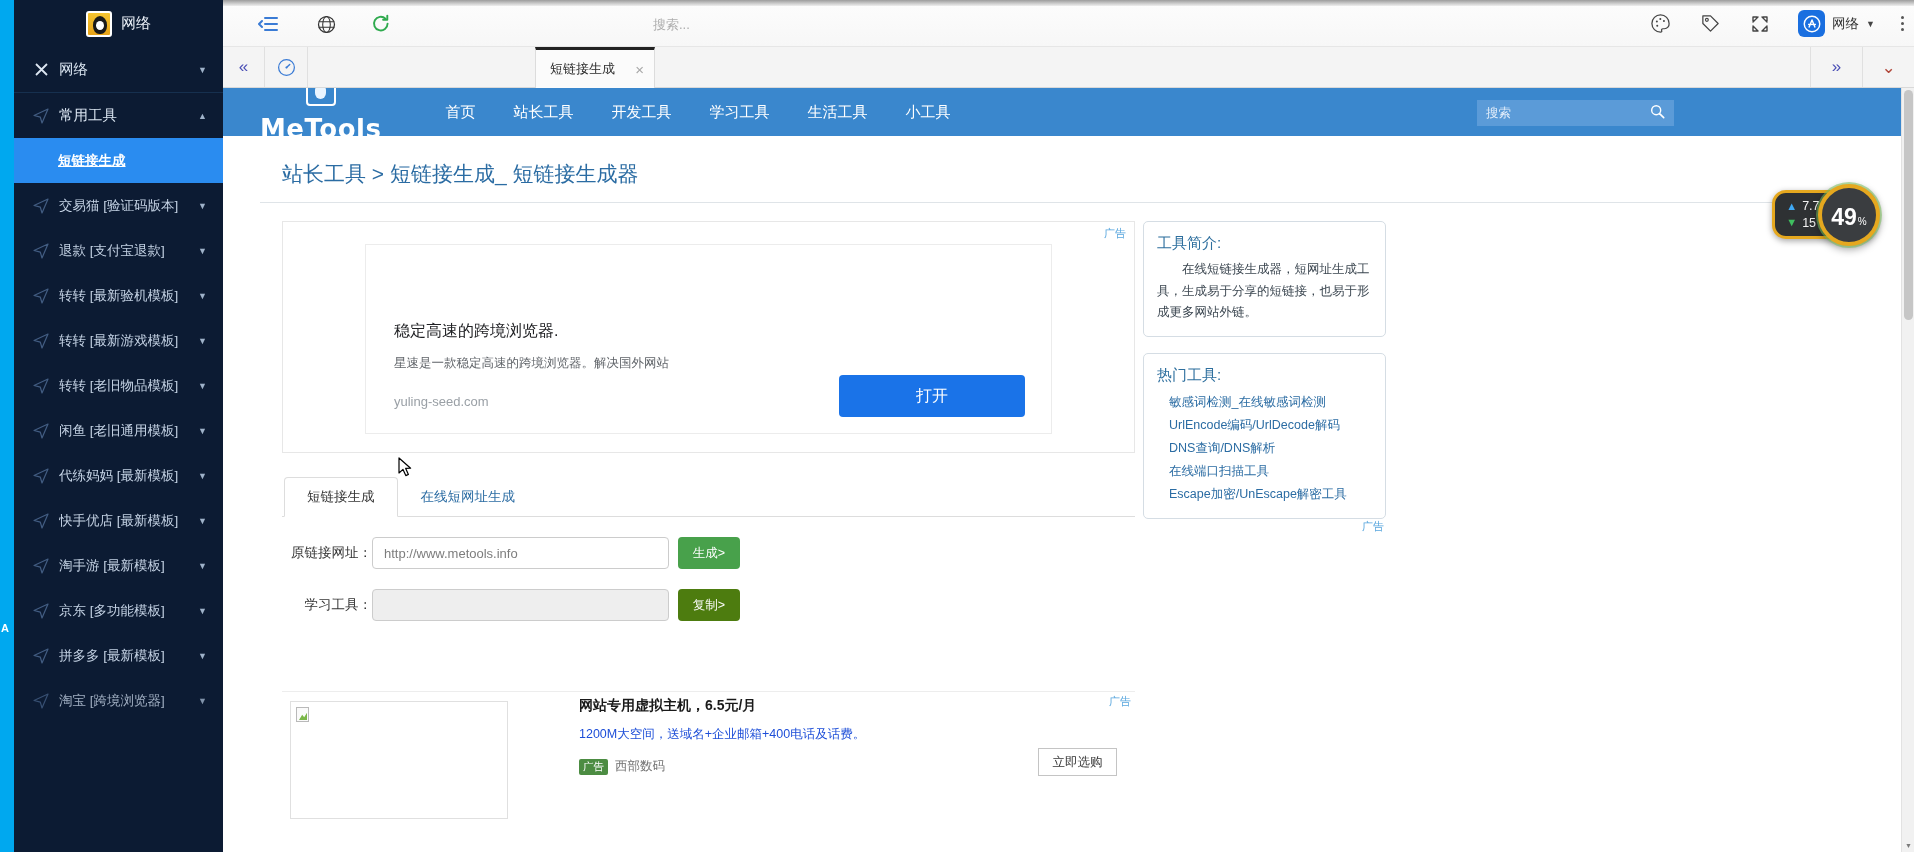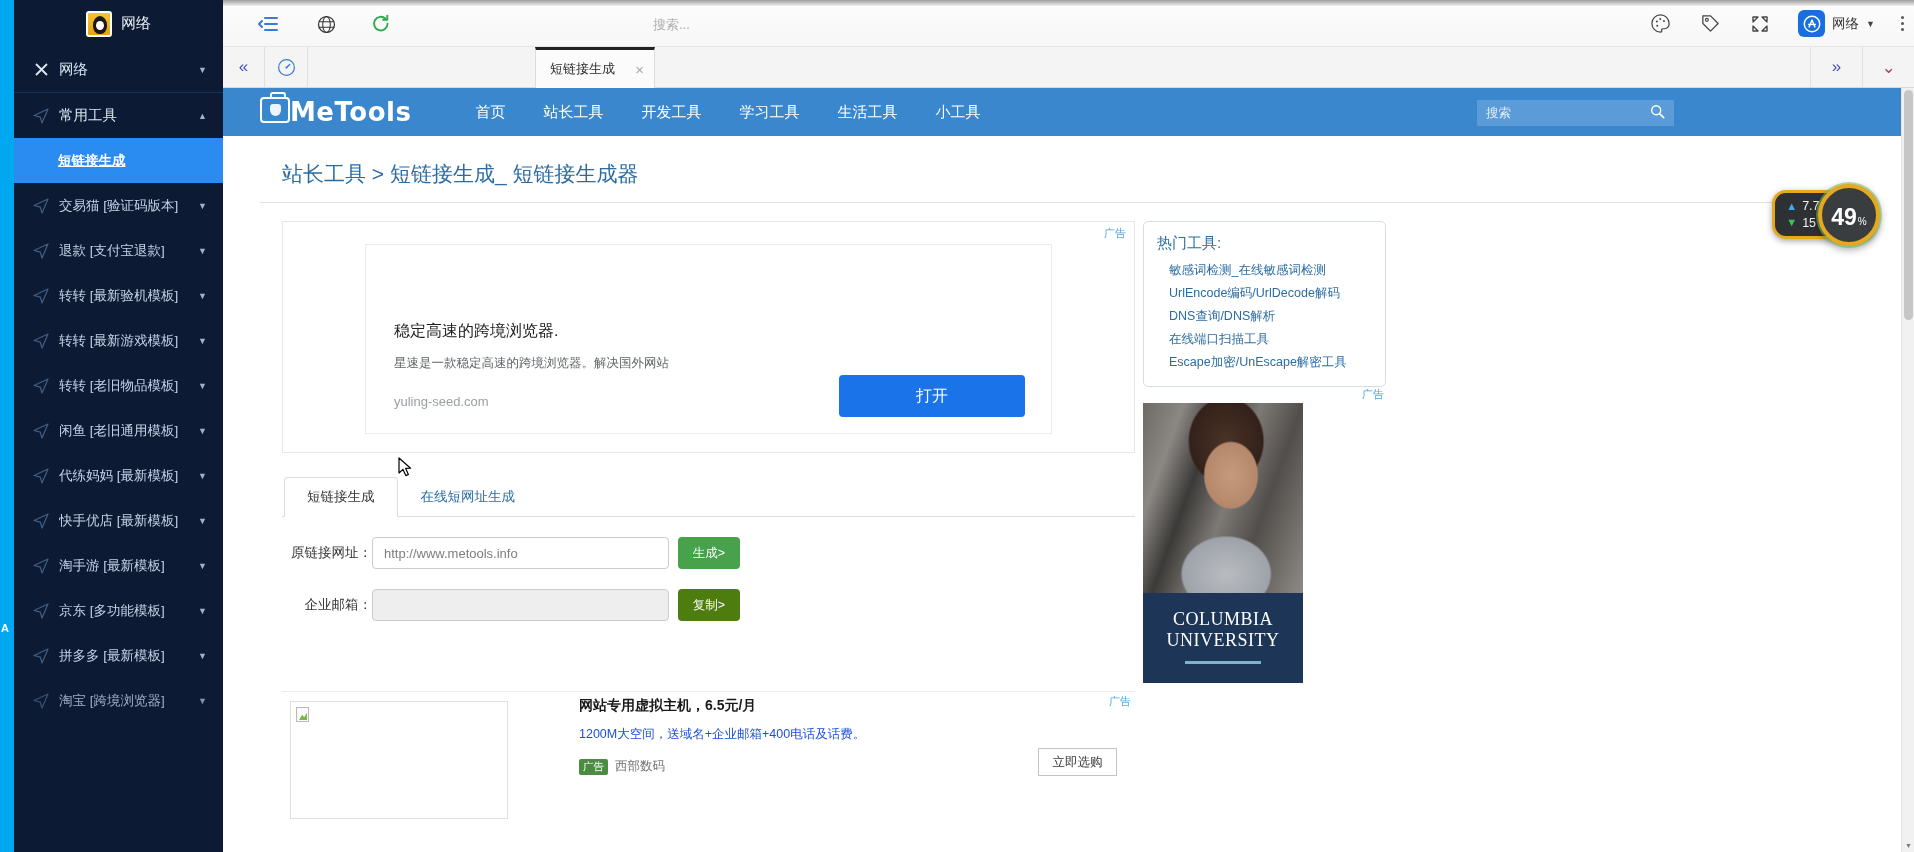--- a/index.html
+++ b/index.html
@@ -135,21 +135,21 @@
     background: #c6c6c6; border-radius: 5px;
   }
   .vscroll .arr { position: absolute; left: 0; width: 13px; height: 13px;
     display:flex; align-items:center; justify-content:center; font-size: 7px; color: #7a7a7a; }
 
   
   .sitenav {
     height: 48px; background: #3a87cd; display: flex; align-items: center;
     padding-left: 37px; position: relative;
   }
-  .brand { display: flex; cursor: pointer; }
+  .brand { display: flex; align-items: center; gap: 8px; cursor: pointer; flex-direction: column; }
   .brand-mark {
     width: 30px; height: 26px; border: 2.5px solid #fff; border-radius: 4px;
     position: relative; display: flex; align-items: center; justify-content: center;
   }
   .brand-mark::before {
     content: ""; position: absolute; top: -7px; left: 8px;
     width: 12px; height: 5px; border: 2.5px solid #fff; border-bottom: none;
     border-radius: 3px 3px 0 0;
   }
   .brand-mark i {
@@ -619,64 +619,57 @@
             <div class="ttab">在线短网址生成</div>
           </div>
 
           <div class="formrow">
             <div class="fl">原链接网址：</div>
             <input class="fi" value="http://www.metools.info" style="">
             <button class="fb green">生成&gt;</button>
           </div>
 
           <div class="formrow">
-            <div class="fl">企业邮箱：</div>
+            <div class="fl">学习工具：</div>
             <input class="fi ro" readonly="" value="" style="">
             <button class="fb blue">复制&gt;</button>
           </div>
 
           <div class="ad2">
             <span class="ad2-tag">广告</span>
             <div class="ad2-img">
               <div class="brokenimg"></div>
             </div>
             <div class="ad2-t">网站专用虚拟主机，6.5元/月</div>
             <div class="ad2-s">1200M大空间，送域名+企业邮箱+400电话及话费。</div>
             <div class="ad2-meta">
               <span class="ad2-badge">广告</span>
               <span class="ad2-src">西部数码</span>
             </div>
             <button class="ad2-btn">立即选购</button>
           </div>
         </div>
 
         <div class="colside">
+          <div class="panel">
+            <div class="panel-h">工具简介:</div>
+            <div class="panel-p">在线短链接生成器，短网址生成工具，生成易于分享的短链接，也易于形成更多网站外链。</div>
+          </div>
 
           <div class="panel">
             <div class="panel-h">热门工具:</div>
             <a class="panel-link">敏感词检测_在线敏感词检测</a>
             <a class="panel-link">UrlEncode编码/UrlDecode解码</a>
             <a class="panel-link">DNS查询/DNS解析</a>
             <a class="panel-link">在线端口扫描工具</a>
             <a class="panel-link">Escape加密/UnEscape解密工具</a>
           </div>
 
           <div class="sideAd">
             <span class="adtag2">广告</span>
-            <div class="uniImg">
-              <div class="uniPhoto"></div>
-              <div class="uniDesk"></div>
-              <div class="uniBook"></div>
-              <div class="uniPen"></div>
-              <div class="uniBar">
-                <div class="l1">COLUMBIA</div>
-                <div class="l2">UNIVERSITY</div>
-                <div class="ul"></div>
-              </div>
-            </div>
           </div>
         </div>
 
       </div>
     </div>
   </div>
 
   <div class="vscroll">
     <div class="arr" style="top:0">▲</div>
     <div class="thumb"></div>

